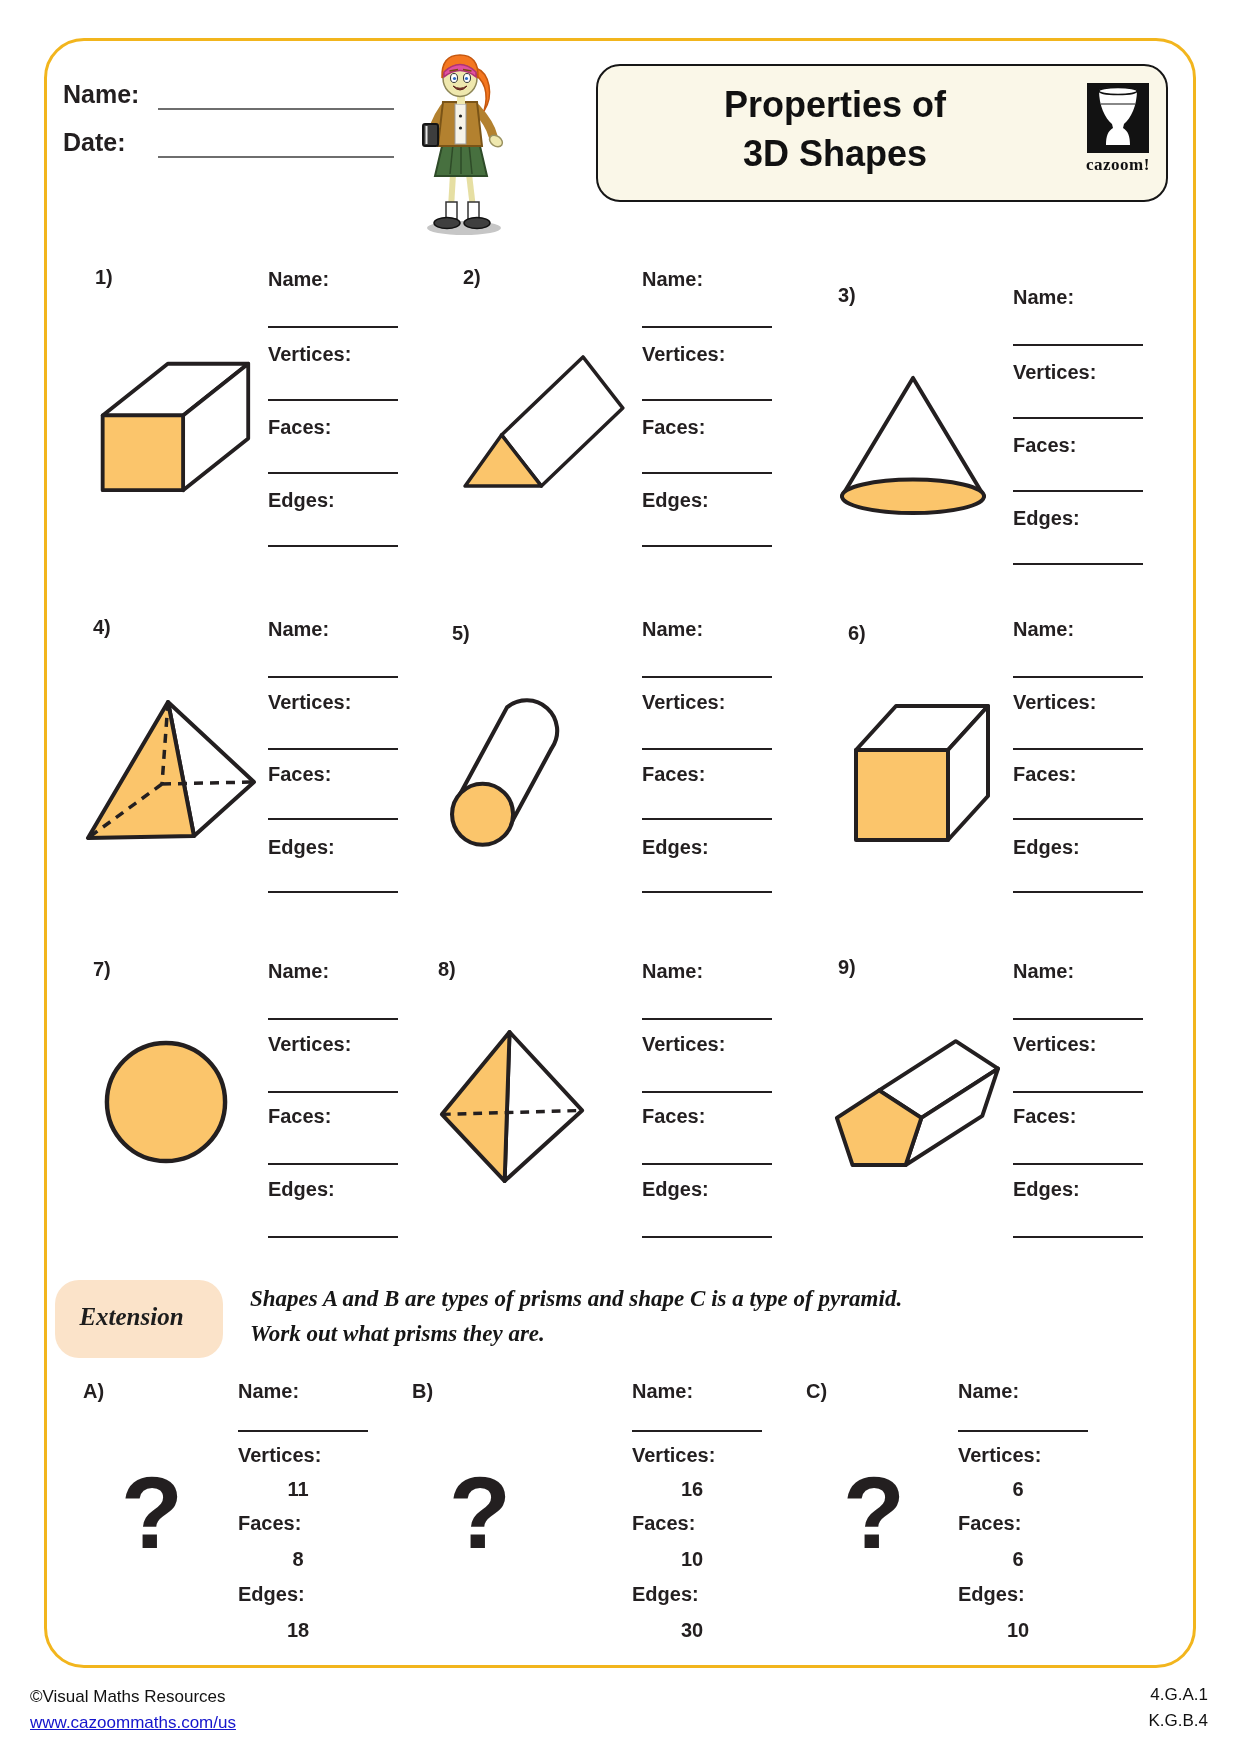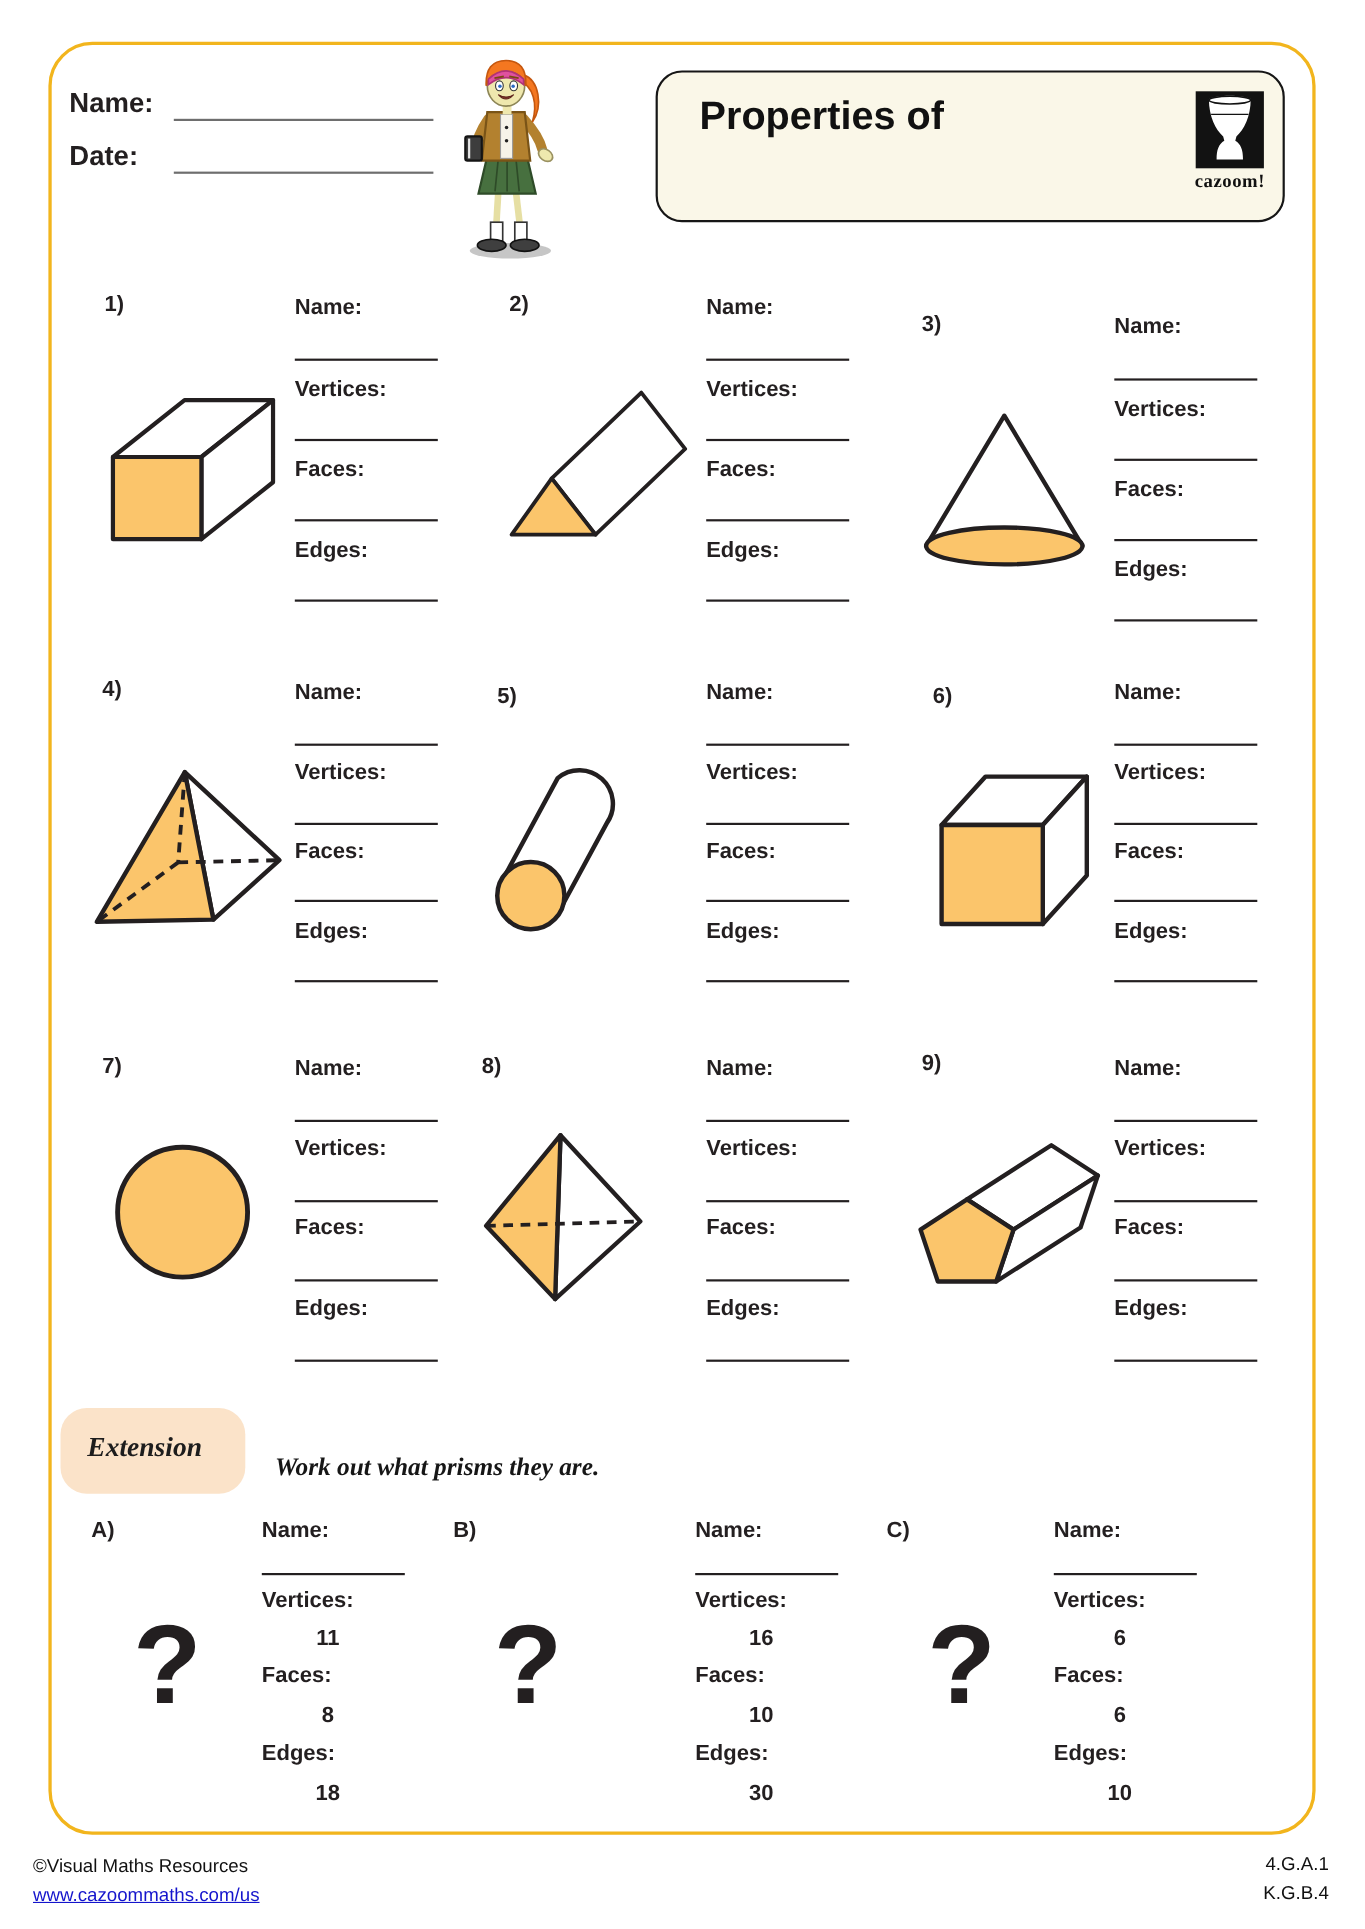--- a/index.html
+++ b/index.html
@@ -13,21 +13,21 @@
   *{margin:0;padding:0;box-sizing:border-box;}
   body{width:1241px;height:1754px;background:#fff;font-family:"Liberation Sans",sans-serif;color:var(--outline);}
   .page{position:relative;width:1241px;height:1754px;background:#fff;overflow:hidden;}
   .border-frame{position:absolute;left:44px;top:38px;width:1152px;height:1630px;border:3.5px solid var(--page-border);border-radius:40px;}
   .lbl{position:absolute;font-weight:bold;font-size:20px;color:var(--outline);white-space:nowrap;}
   .lbl-lg{position:absolute;font-weight:bold;font-size:25px;color:var(--outline);}
   .hline{position:absolute;width:236px;height:0;border-top:2.5px solid #6e6e6e;}
   .fline{position:absolute;width:130px;height:0;border-top:2px solid var(--outline);}
   .shape{position:absolute;}
   .title-box{position:absolute;left:596px;top:64px;width:572px;height:138px;background:var(--title-box-bg);border:2.5px solid #161616;border-radius:24px;}
-  .title-text{position:absolute;left:596px;top:80px;width:478px;font-size:36px;font-weight:bold;line-height:49px;color:#111;padding-left:40px;}
+  .title-text{position:absolute;left:596px;top:80px;width:478px;text-align:center;font-size:36px;font-weight:bold;line-height:49px;color:#111;}
   .logo{position:absolute;left:1083px;top:82px;width:70px;text-align:center;}
   .logo-word{font-family:"Liberation Serif",serif;font-weight:bold;font-size:17px;color:#111;letter-spacing:.5px;margin-top:1px;}
   .ext-badge{position:absolute;left:55px;top:1280px;width:168px;height:78px;background:var(--badge-bg);border-radius:24px;}
   .ext-badge-label{position:absolute;left:55px;top:1303px;width:153px;text-align:center;font-family:"Liberation Serif",serif;font-style:italic;font-weight:bold;font-size:25px;color:#1d1d1d;}
   .ext-line{position:absolute;left:250px;font-family:"Liberation Serif",serif;font-style:italic;font-weight:bold;font-size:23px;color:#161616;white-space:nowrap;}
   .qmark{position:absolute;width:110px;text-align:center;font-weight:bold;font-size:102px;line-height:110px;color:var(--outline);}
   .val{position:absolute;width:120px;text-align:center;font-weight:bold;font-size:20px;color:var(--outline);}
   .foot{position:absolute;font-size:17px;color:#111;white-space:nowrap;}
   .foot-link{color:var(--link);text-decoration:underline;cursor:pointer;}
   .foot-center{left:0;width:1241px;text-align:center;color:#222;}
@@ -73,20 +73,21 @@
     <ellipse cx="58" cy="34" rx="3.5" ry="4.5" fill="#fff" stroke="#333" stroke-width="1"></ellipse>
     <circle cx="45.5" cy="34.5" r="1.6" fill="#2C6BC4"></circle>
       <circle cx="57.5" cy="34.5" r="1.6" fill="#2C6BC4"></circle>
     <path d="M40.5,27 L49,25.5 M54,25.5 L62.5,27" stroke="#7a4a10" stroke-width="1.6" fill="none"></path>
     <path d="M44,42 Q51,50 58,42 Q51,46.5 44,42 Z" fill="#8B3A2E" stroke="#5e241c" stroke-width="1"></path>
   </svg>
 
   <div class="title-box"></div>
   <div class="title-text">
     <div>Properties of</div>
+    <div>3D Shapes</div>
   </div>
   <div class="logo">
     <svg width="64" height="72" viewBox="0 0 64 72" style="margin:0 auto;">
       <rect x="1" y="1" width="62" height="70" fill="#121212"></rect>
       <path d="M13,8 C21,4 43,4 51,8 C51,24 45,36 38,42 L37,46 C42,49 44,54 44,63 L20,63 C20,54 22,49 27,46 L26,42 C19,36 13,24 13,8 Z" fill="#fff"></path>
       <ellipse cx="32" cy="9" rx="19" ry="3.5" fill="none" stroke="#121212" stroke-width="1.5"></ellipse>
       <path d="M15,22 L49,22" stroke="#121212" stroke-width="1.2"></path>
     </svg>
     <div class="logo-word">cazoom!</div>
   </div>
@@ -216,20 +217,21 @@
   <div class="fline" style="left:1013px;top:1018px;"></div>
   <div class="lbl" style="left:1013px;top:1033px;">Vertices:</div>
   <div class="fline" style="left:1013px;top:1091px;"></div>
   <div class="lbl" style="left:1013px;top:1105px;">Faces:</div>
   <div class="fline" style="left:1013px;top:1163px;"></div>
   <div class="lbl" style="left:1013px;top:1178px;">Edges:</div>
   <div class="fline" style="left:1013px;top:1236px;"></div>
 
   <div class="ext-badge"></div>
   <div class="ext-badge-label">Extension</div>
+  <div class="ext-line" style="top:1286px;">Shapes A and B are types of prisms and shape C is a type of pyramid.</div>
   <div class="ext-line" style="top:1321px;">Work out what prisms they are.</div>
 
   <div class="lbl" style="left:83px;top:1380px;">A)</div>
   <div class="qmark" style="left:97px;top:1458px;">?</div>
   <div class="lbl" style="left:238px;top:1380px;">Name:</div>
   <div class="fline" style="left:238px;top:1430px;"></div>
   <div class="lbl" style="left:238px;top:1444px;">Vertices:</div>
   <div class="val" style="left:238px;top:1478px;">11</div>
   <div class="lbl" style="left:238px;top:1512px;">Faces:</div>
   <div class="val" style="left:238px;top:1548px;">8</div>

